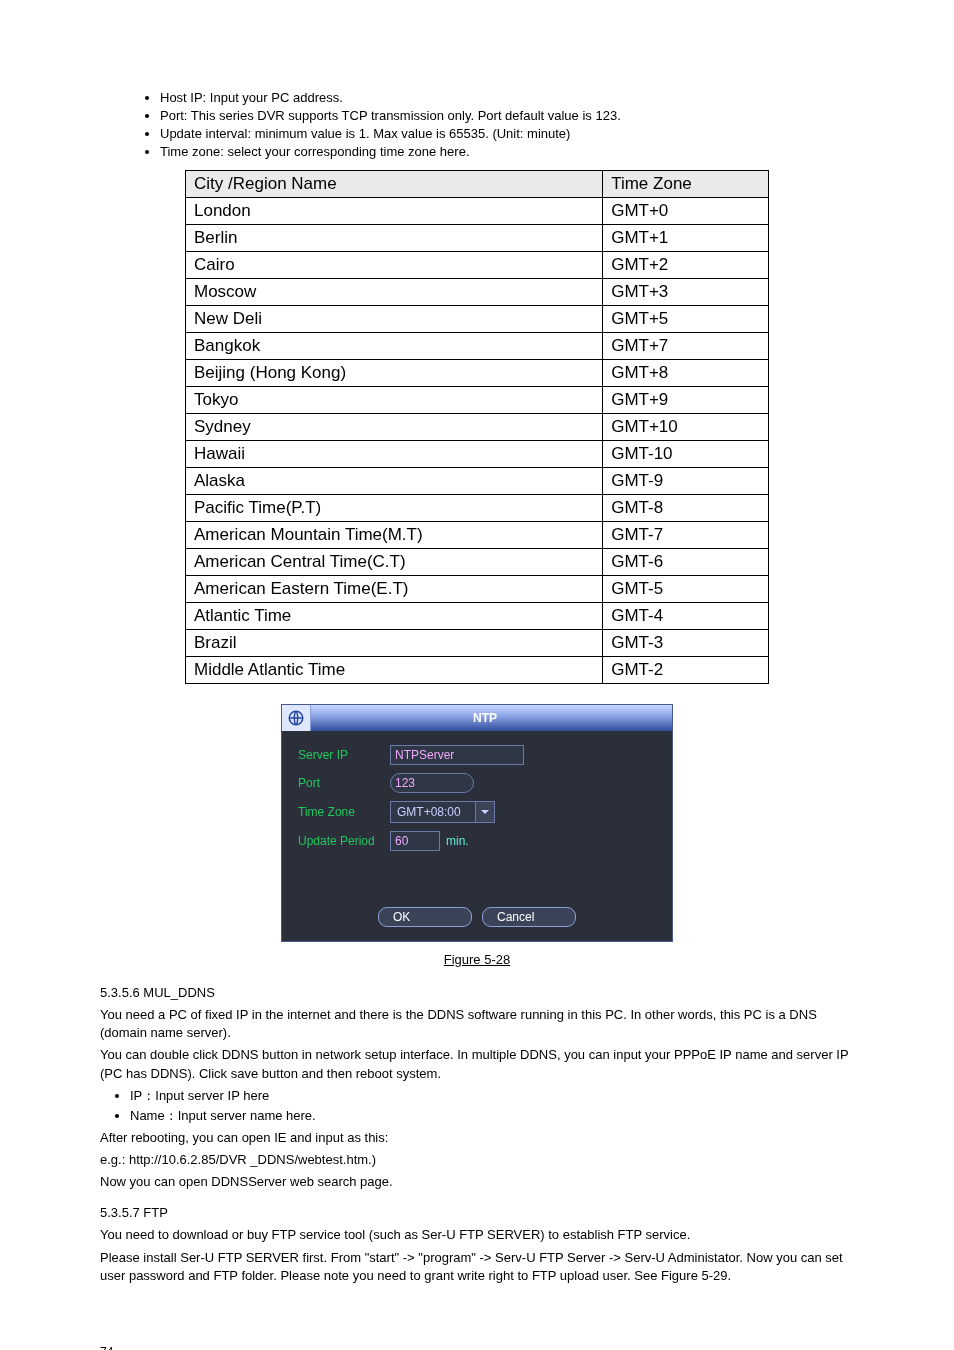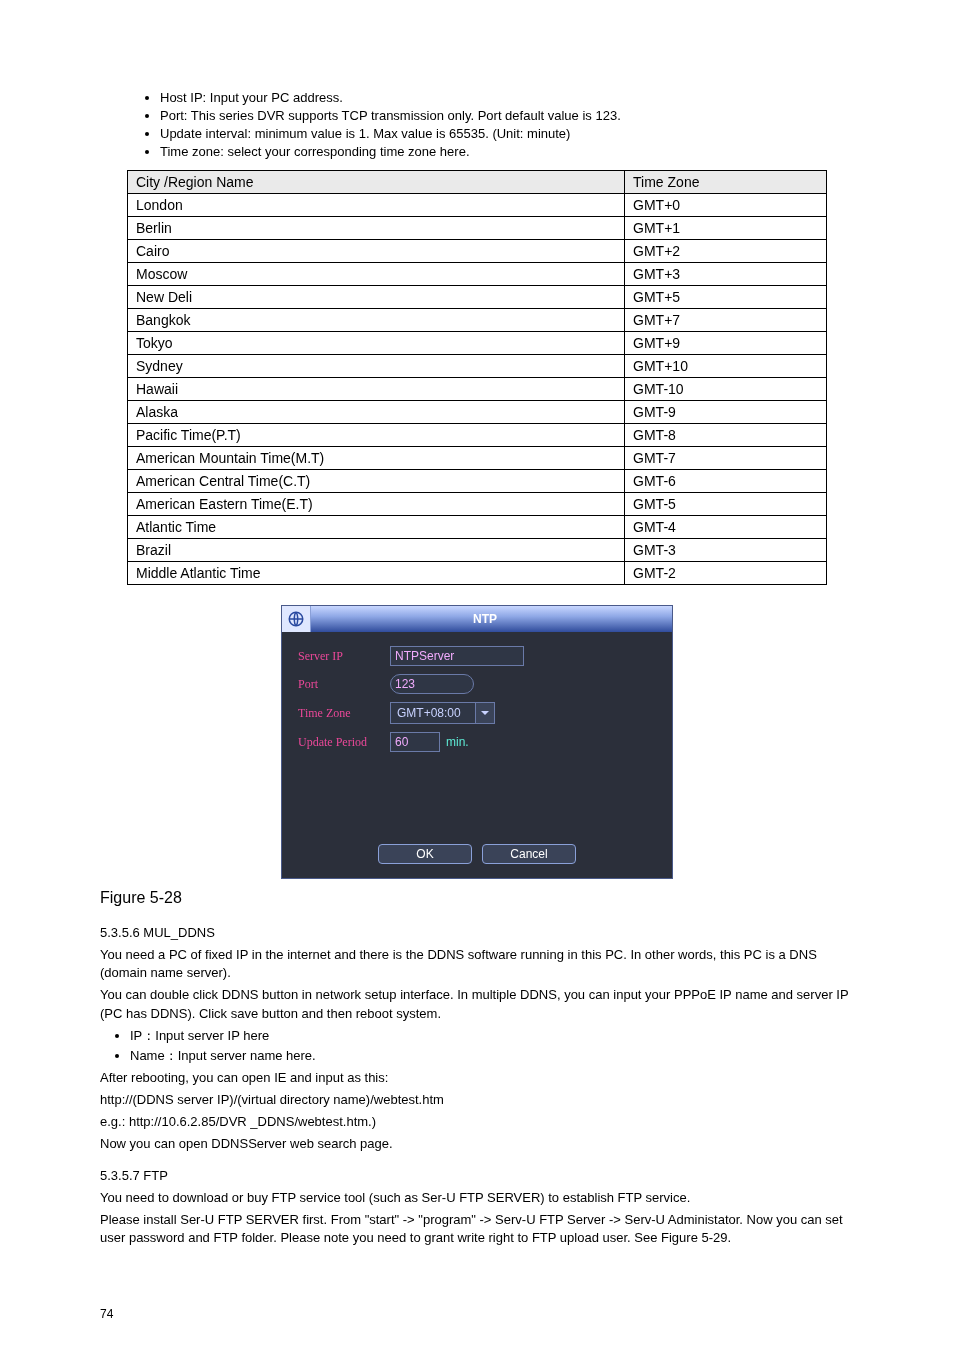--- a/index.html
+++ b/index.html
@@ -19,23 +19,23 @@
     padding-left: 60px;
     margin: 30px 0 10px 0;
   }
   ul.bullets li {
     margin: 2px 0;
     font-size: 13px;
     min-height: 16px;
   }
   table.tztable {
     border-collapse: collapse;
-    width: 700px;
+    width: 584px;
     margin: 10px auto 20px auto;
-    font-size: 14px;
+    font-size: 17px;
   }
   table.tztable th, table.tztable td {
     border: 1px solid #000;
     padding: 3px 8px;
     text-align: left;
     height: 14px;
   }
   table.tztable th {
     background: #eaeaea;
     font-weight: normal;
@@ -78,22 +78,21 @@
   .ntp-body {
     padding: 14px 16px 8px 16px;
   }
   .ntp-row {
     display: flex;
     align-items: center;
     margin-bottom: 8px;
   }
   .ntp-label {
     width: 92px;
-    color: #ec4899;
-    font-family: Liberation Serif, serif;
+    color: #22c55e;
   }
   .ntp-input {
     background: #2f3645;
     border: 1px solid #6a7aa8;
     color: #f0abfc;
     height: 18px;
     padding: 0 4px;
     font-size: 12px;
     box-sizing: content-box;
   }
@@ -125,31 +124,32 @@
   .ntp-buttons {
     display: flex;
     justify-content: center;
     gap: 10px;
     padding: 40px 0 14px 0;
   }
   .ntp-btn {
     min-width: 64px;
     padding: 2px 14px;
     border: 1px solid #8aa0d8;
-    border-radius: 4px;
+    border-radius: 9px;
     background: #3a4358;
     color: #ffffff;
     font-size: 12px;
+    text-align: left;
+  }
+
+  .fig-caption {
     text-align: center;
-    margin-top: 36px;
-  }
-
-  .fig-caption {
-    font-size: 16px;
+    font-size: 13px;
     margin: 6px 0 18px 0;
+    text-decoration: underline;
   }
   .section-head {
     font-size: 13px;
     margin: 14px 0 6px 0;
   }
   .para {
     font-size: 13px;
     margin: 4px 0;
     line-height: 1.4;
   }
@@ -202,20 +202,24 @@
           <td>Moscow</td>
           <td>GMT+3</td>
         </tr>
       <tr>
           <td>New Deli</td>
           <td>GMT+5</td>
         </tr>
       <tr>
           <td>Bangkok</td>
           <td>GMT+7</td>
+        </tr>
+      <tr>
+          <td>Beijing (Hong Kong)</td>
+          <td>GMT+8</td>
         </tr>
       <tr>
           <td>Tokyo</td>
           <td>GMT+9</td>
         </tr>
       <tr>
           <td>Sydney</td>
           <td>GMT+10</td>
         </tr>
       <tr>
@@ -302,21 +306,20 @@
   <div class="fig-caption">Figure 5-28</div>
 
   <div class="section-head">5.3.5.6 MUL_DDNS</div>
   <div class="para">You need a PC of fixed IP in the internet and there is the DDNS software running in this PC. In other words, this PC is a DNS (domain name server).</div>
   <div class="para">You can double click DDNS button in network setup interface. In multiple DDNS, you can input your PPPoE IP name and server IP (PC has DDNS). Click save button and then reboot system.</div>
   <ul class="sublist">
     <li>IP：Input server IP here</li>
     <li>Name：Input server name here.</li>
   </ul>
   <div class="para">After rebooting, you can open IE and input as this:</div>
-  <div class="para">http://(DDNS server IP)/(virtual directory name)/webtest.htm</div>
   <div class="para">e.g.: http://10.6.2.85/DVR _DDNS/webtest.htm.)</div>
   <div class="para">Now you can open DDNSServer web search page.</div>
 
   <div class="section-head">5.3.5.7 FTP</div>
   <div class="para">You need to download or buy FTP service tool (such as Ser-U FTP SERVER) to establish FTP service.</div>
   <div class="para">Please install Ser-U FTP SERVER first. From "start" -&gt; "program" -&gt; Serv-U FTP Server -&gt; Serv-U Administator. Now you can set user password and FTP folder. Please note you need to grant write right to FTP upload user. See Figure 5-29.</div>
 
   <div class="pagenum">74</div>
 </div>
 

